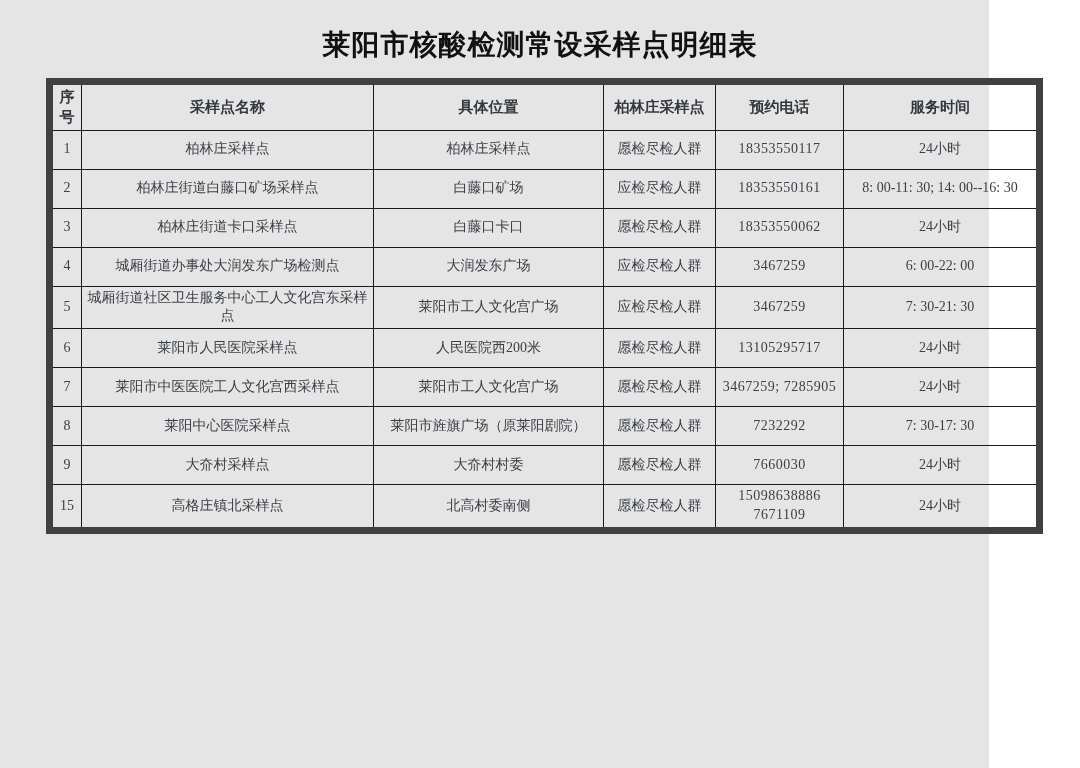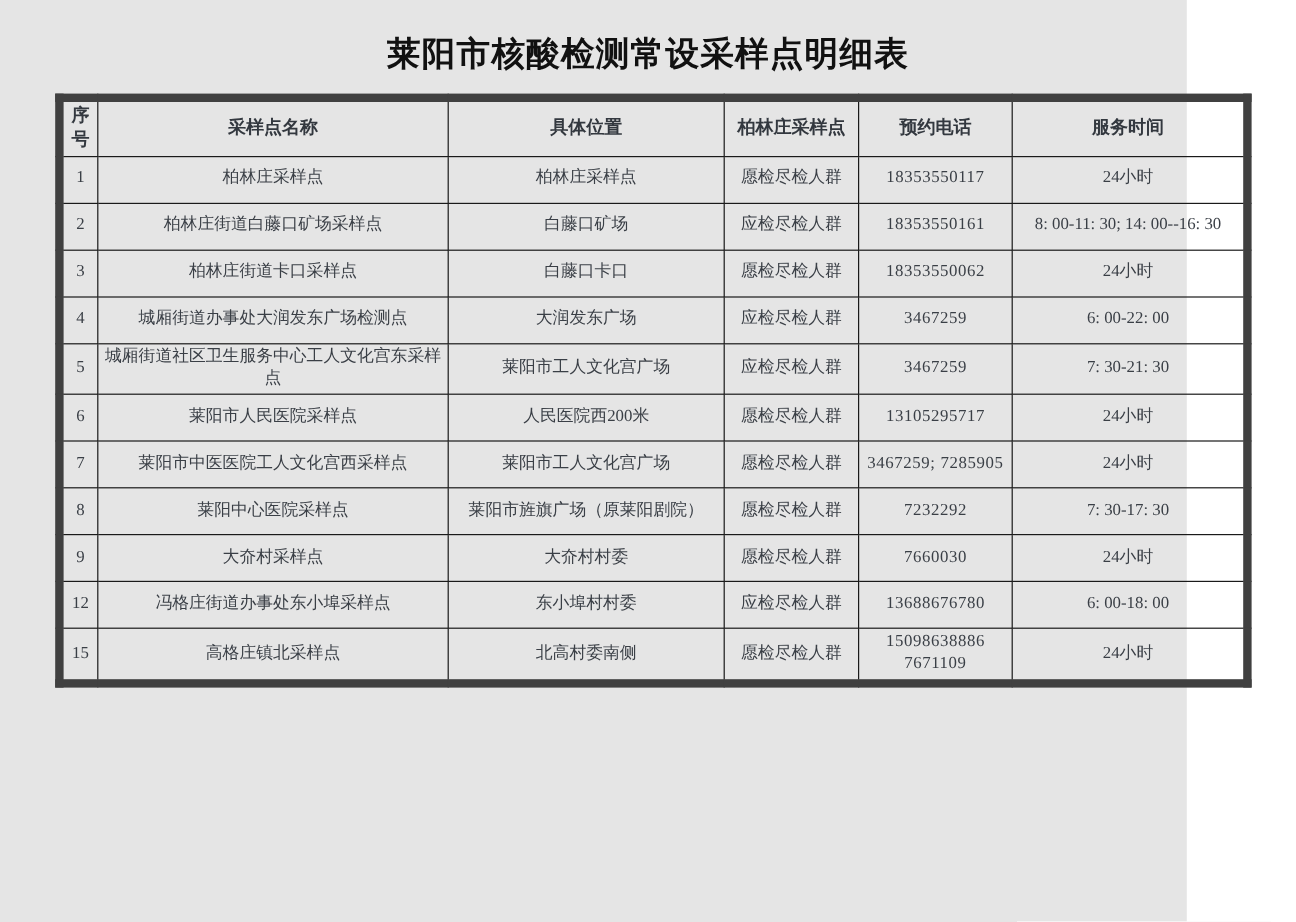--- a/index.html
+++ b/index.html
@@ -158,28 +158,20 @@
           </tr>
           <tr>
             <td class="col-no">9</td>
             <td class="col-name">大夼村采样点</td>
             <td class="col-location">大夼村村委</td>
             <td class="col-type">愿检尽检人群</td>
             <td class="col-phone">7660030</td>
             <td class="col-time">24小时</td>
           </tr>
           <tr>
-            <td class="col-no">12</td>
-            <td class="col-name">冯格庄街道办事处东小埠采样点</td>
-            <td class="col-location">东小埠村村委</td>
-            <td class="col-type">应检尽检人群</td>
-            <td class="col-phone">13688676780</td>
-            <td class="col-time">6: 00-18: 00</td>
-          </tr>
-          <tr>
             <td class="col-no">15</td>
             <td class="col-name">高格庄镇北采样点</td>
             <td class="col-location">北高村委南侧</td>
             <td class="col-type">愿检尽检人群</td>
             <td class="col-phone">15098638886
 7671109</td>
             <td class="col-time">24小时</td>
           </tr>
         </tbody>
     </table>

